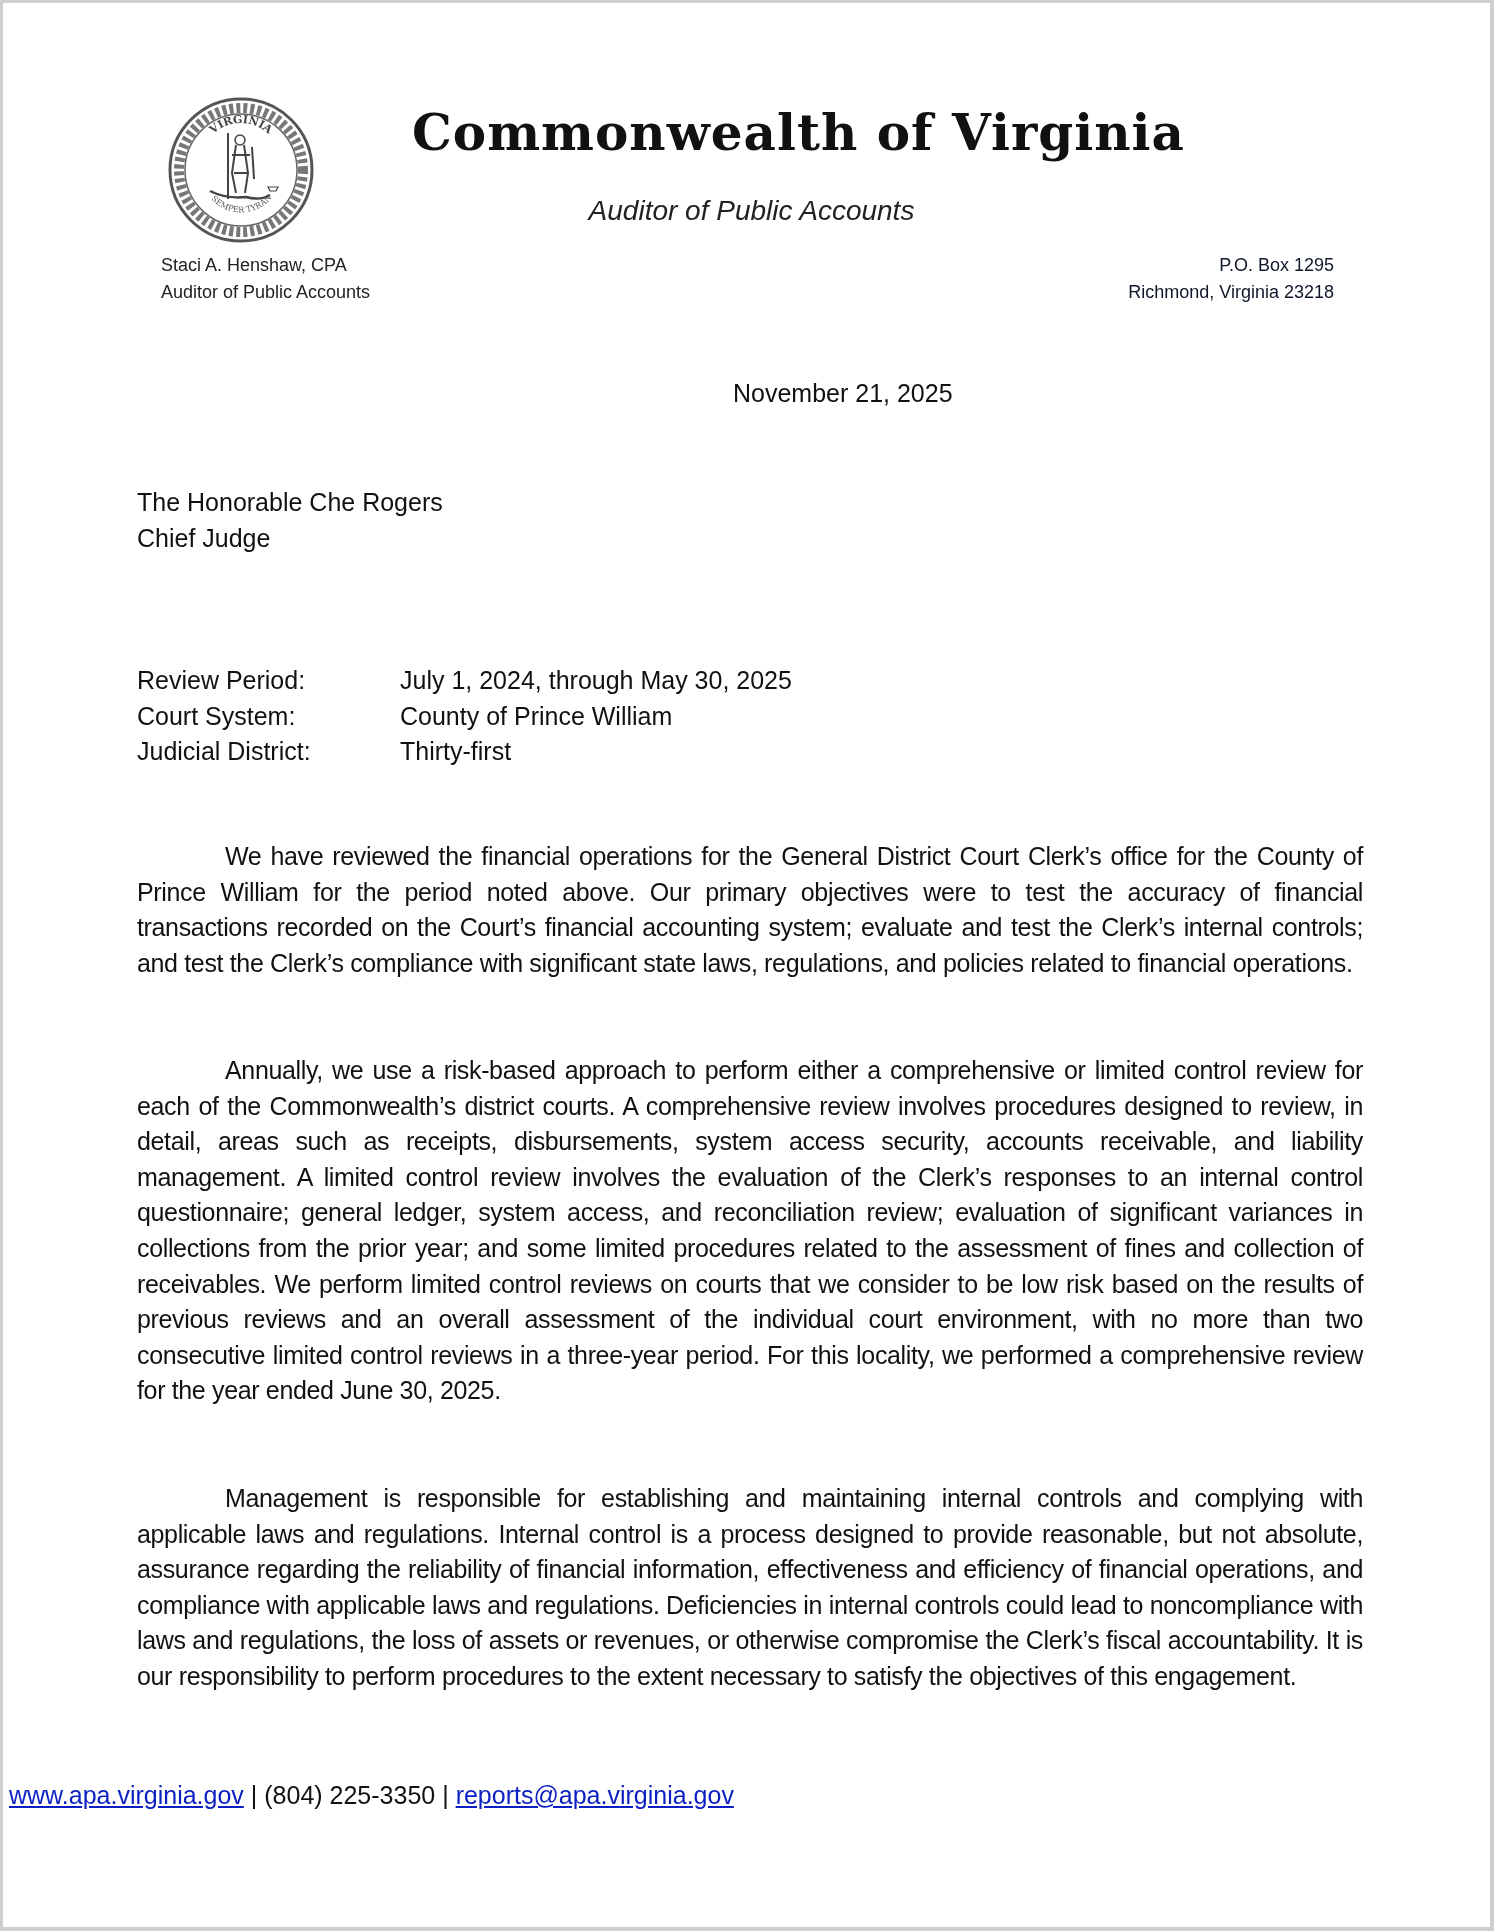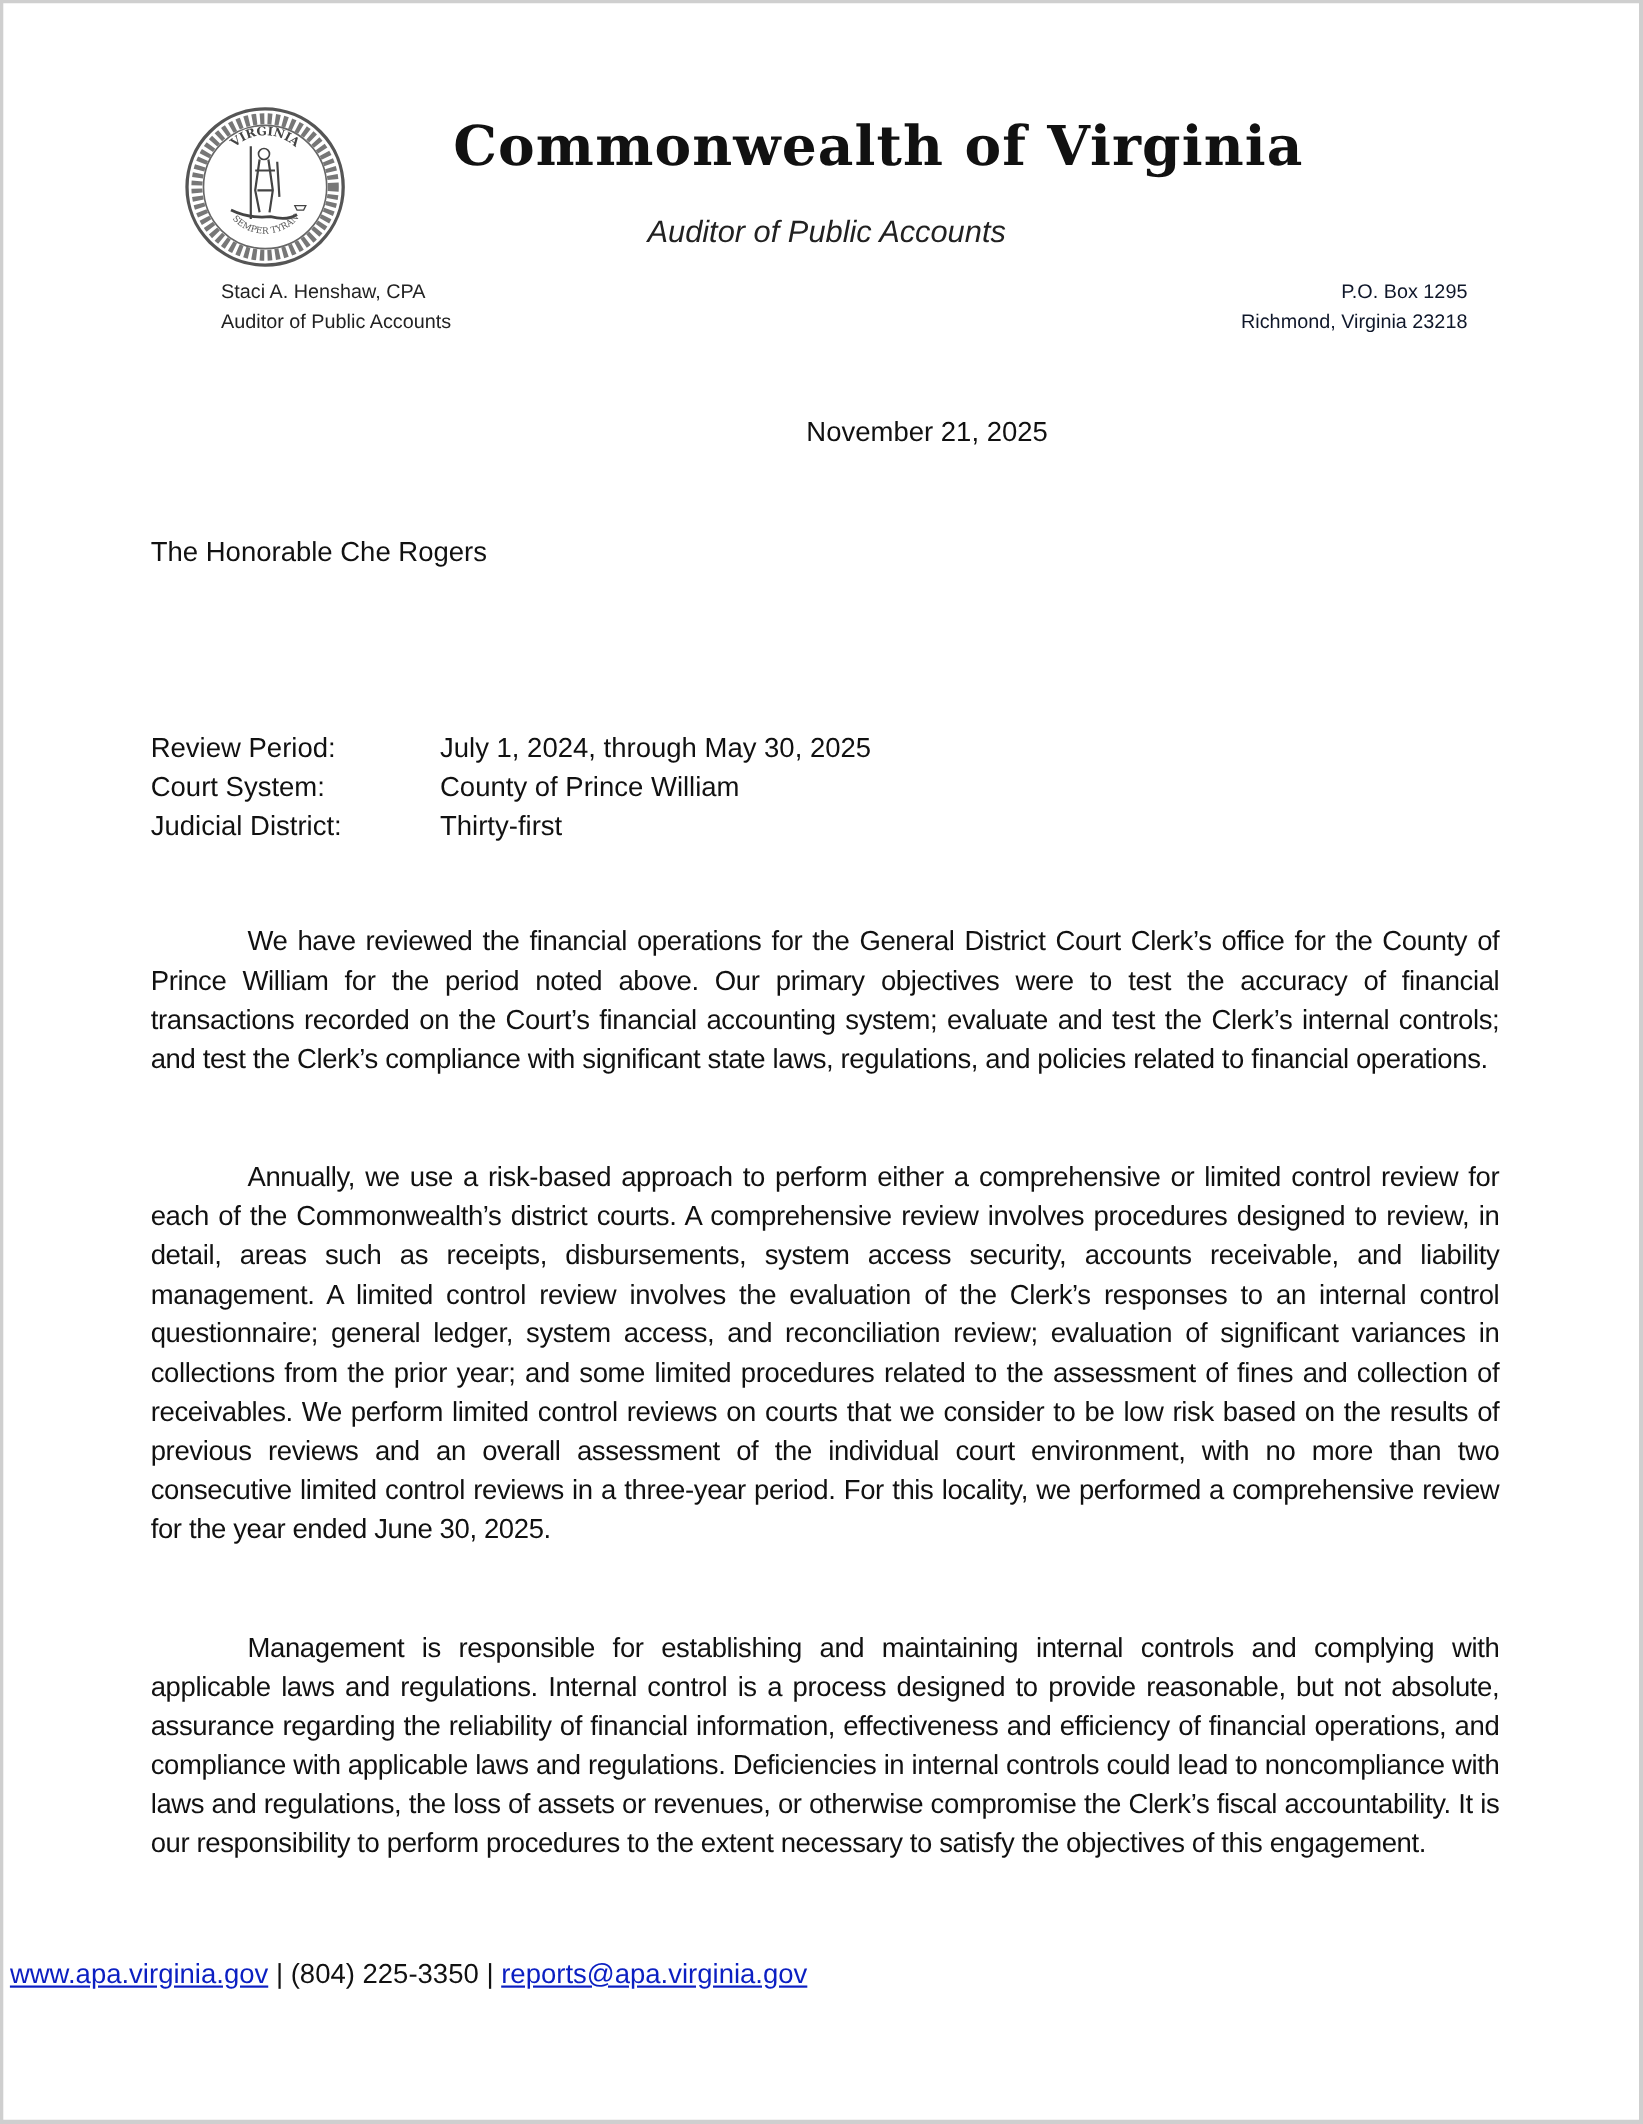--- a/index.html
+++ b/index.html
@@ -18,21 +18,21 @@
     position: absolute; left: 0; right: 0; top: 100px; text-align: center;
     padding-left: 104px;
     font-family: "DejaVu Serif", serif; font-weight: bold;
     font-size: 50px; letter-spacing: 1px; color: #111;
   }
   .masthead-sub {
     position: absolute; left: 0; right: 0; top: 192px; text-align: center;
     padding-left: 10px;
     font-style: italic; font-size: 28px; color: #222;
   }
-  .auditor-left { position: absolute; left: 158px; top: 249px; font-size: 18px; line-height: 27px; color: #222; margin-left: 40px; }
+  .auditor-left { position: absolute; left: 158px; top: 249px; font-size: 18px; line-height: 27px; color: #222; }
   .auditor-right { position: absolute; right: 156px; top: 249px; font-size: 18px; line-height: 27px; color: #0f172a; text-align: right; }
   .date { position: absolute; left: 730px; top: 376px; font-size: 25px; }
   .addressee { position: absolute; left: 134px; top: 482px; font-size: 25px; line-height: 35.5px; }
   .review-info { position: absolute; left: 134px; top: 660px; font-size: 25px; line-height: 35.5px; }
   .review-info .row { display: flex; }
   .review-info .label { width: 263px; }
   .body-text {
     position: absolute; left: 134px; width: 1226px; font-size: 25px; line-height: 35.6px;
     text-align: justify; letter-spacing: -0.35px;
   }
@@ -82,20 +82,21 @@
 
   <div class="auditor-right">
     <div>P.O. Box 1295</div>
     <div>Richmond, Virginia 23218</div>
   </div>
 
   <div class="date">November 21, 2025</div>
 
   <div class="addressee">
     <div>The Honorable Che Rogers</div>
+    <div>Chief Judge</div>
   </div>
 
   <div class="review-info">
     <div class="row">
       <span class="label">Review Period:</span>
       <span>July 1, 2024, through May 30, 2025</span>
     </div>
     <div class="row">
       <span class="label">Court System:</span>
       <span>County of Prince William</span>

